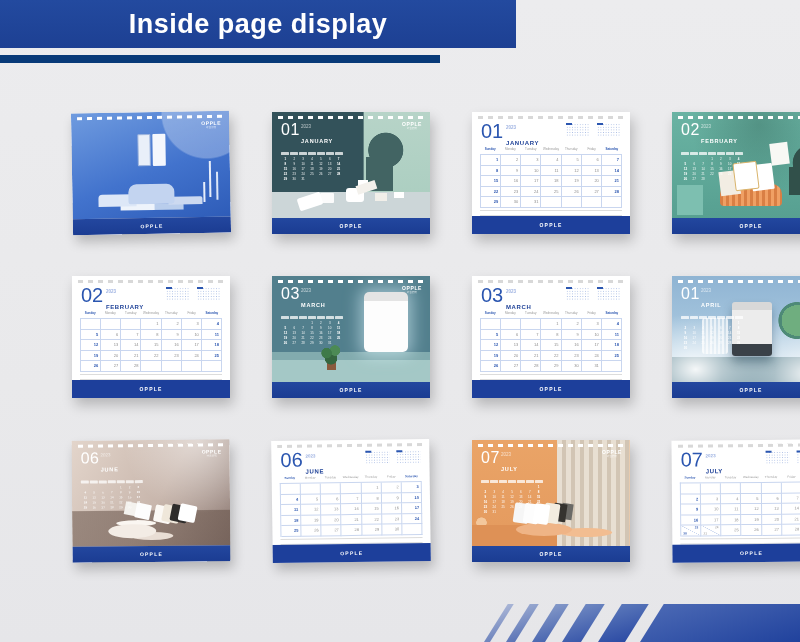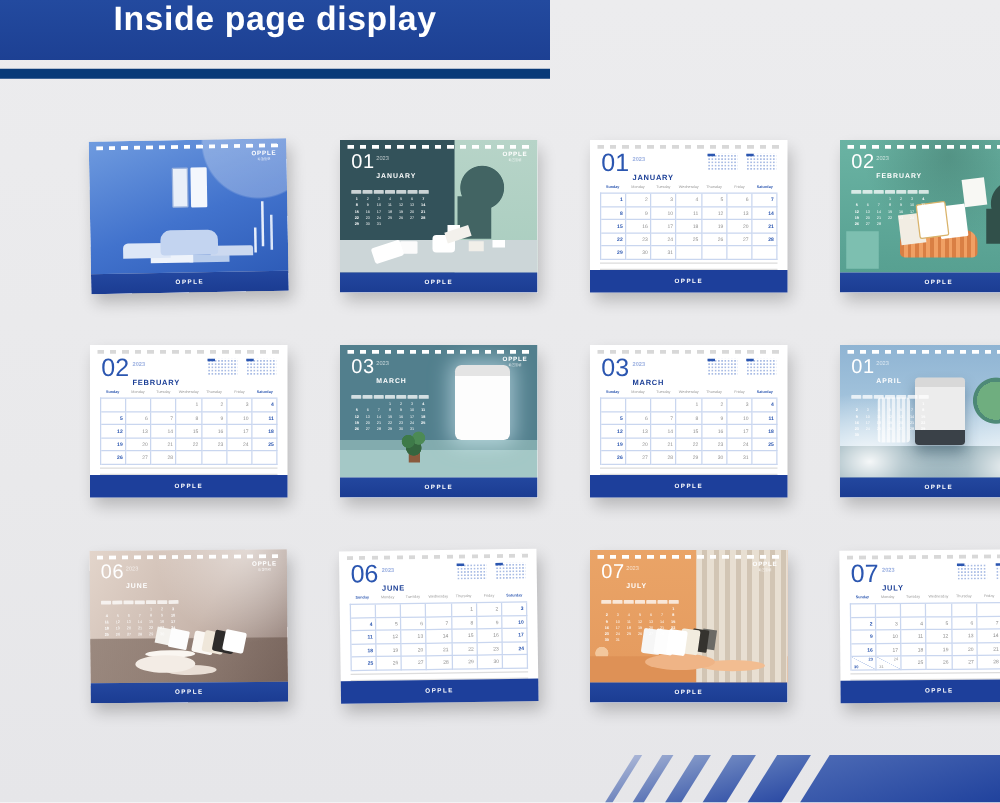--- a/index.html
+++ b/index.html
@@ -1,22 +1,22 @@
 <!DOCTYPE html>
 <html><head>
 <meta charset="utf-8">
 <style>
   html,body{margin:0;padding:0;}
   body{width:800px;height:642px;overflow:hidden;position:relative;
        background:linear-gradient(180deg,#ececee 0%,#e9e9eb 60%,#e6e6e9 100%);
        font-family:"Liberation Sans",sans-serif;}
   
-  .banner{position:absolute;left:0;top:0;width:440px;height:48px;
+  .banner{position:absolute;left:0;top:0;width:516px;height:48px;
           background:linear-gradient(180deg,#234a9f,#1d4093);
-          display:flex;align-items:flex-start;justify-content:center;}
+          display:flex;align-items:center;justify-content:center;}
   .banner span{color:#fff;font-size:27px;font-weight:600;letter-spacing:.5px;}
   .underline{position:absolute;left:0;top:55px;width:440px;height:8px;background:#083a78;}
   
   #grid{position:absolute;left:72px;top:112px;width:660px;
         display:grid;grid-template-columns:repeat(4,158px);column-gap:15px;row-gap:34px;gap:42px;}
   .card{width:158px;height:122px;position:relative;box-shadow:3px 7px 12px rgba(0,0,0,.22);}
   .card:nth-child(1){transform:rotate(-1deg);}
   .card:nth-child(9){transform:rotate(-.5deg);}
   .card:nth-child(10){transform:rotate(-.8deg);}
   .card:nth-child(12){transform:rotate(-.5deg);}

